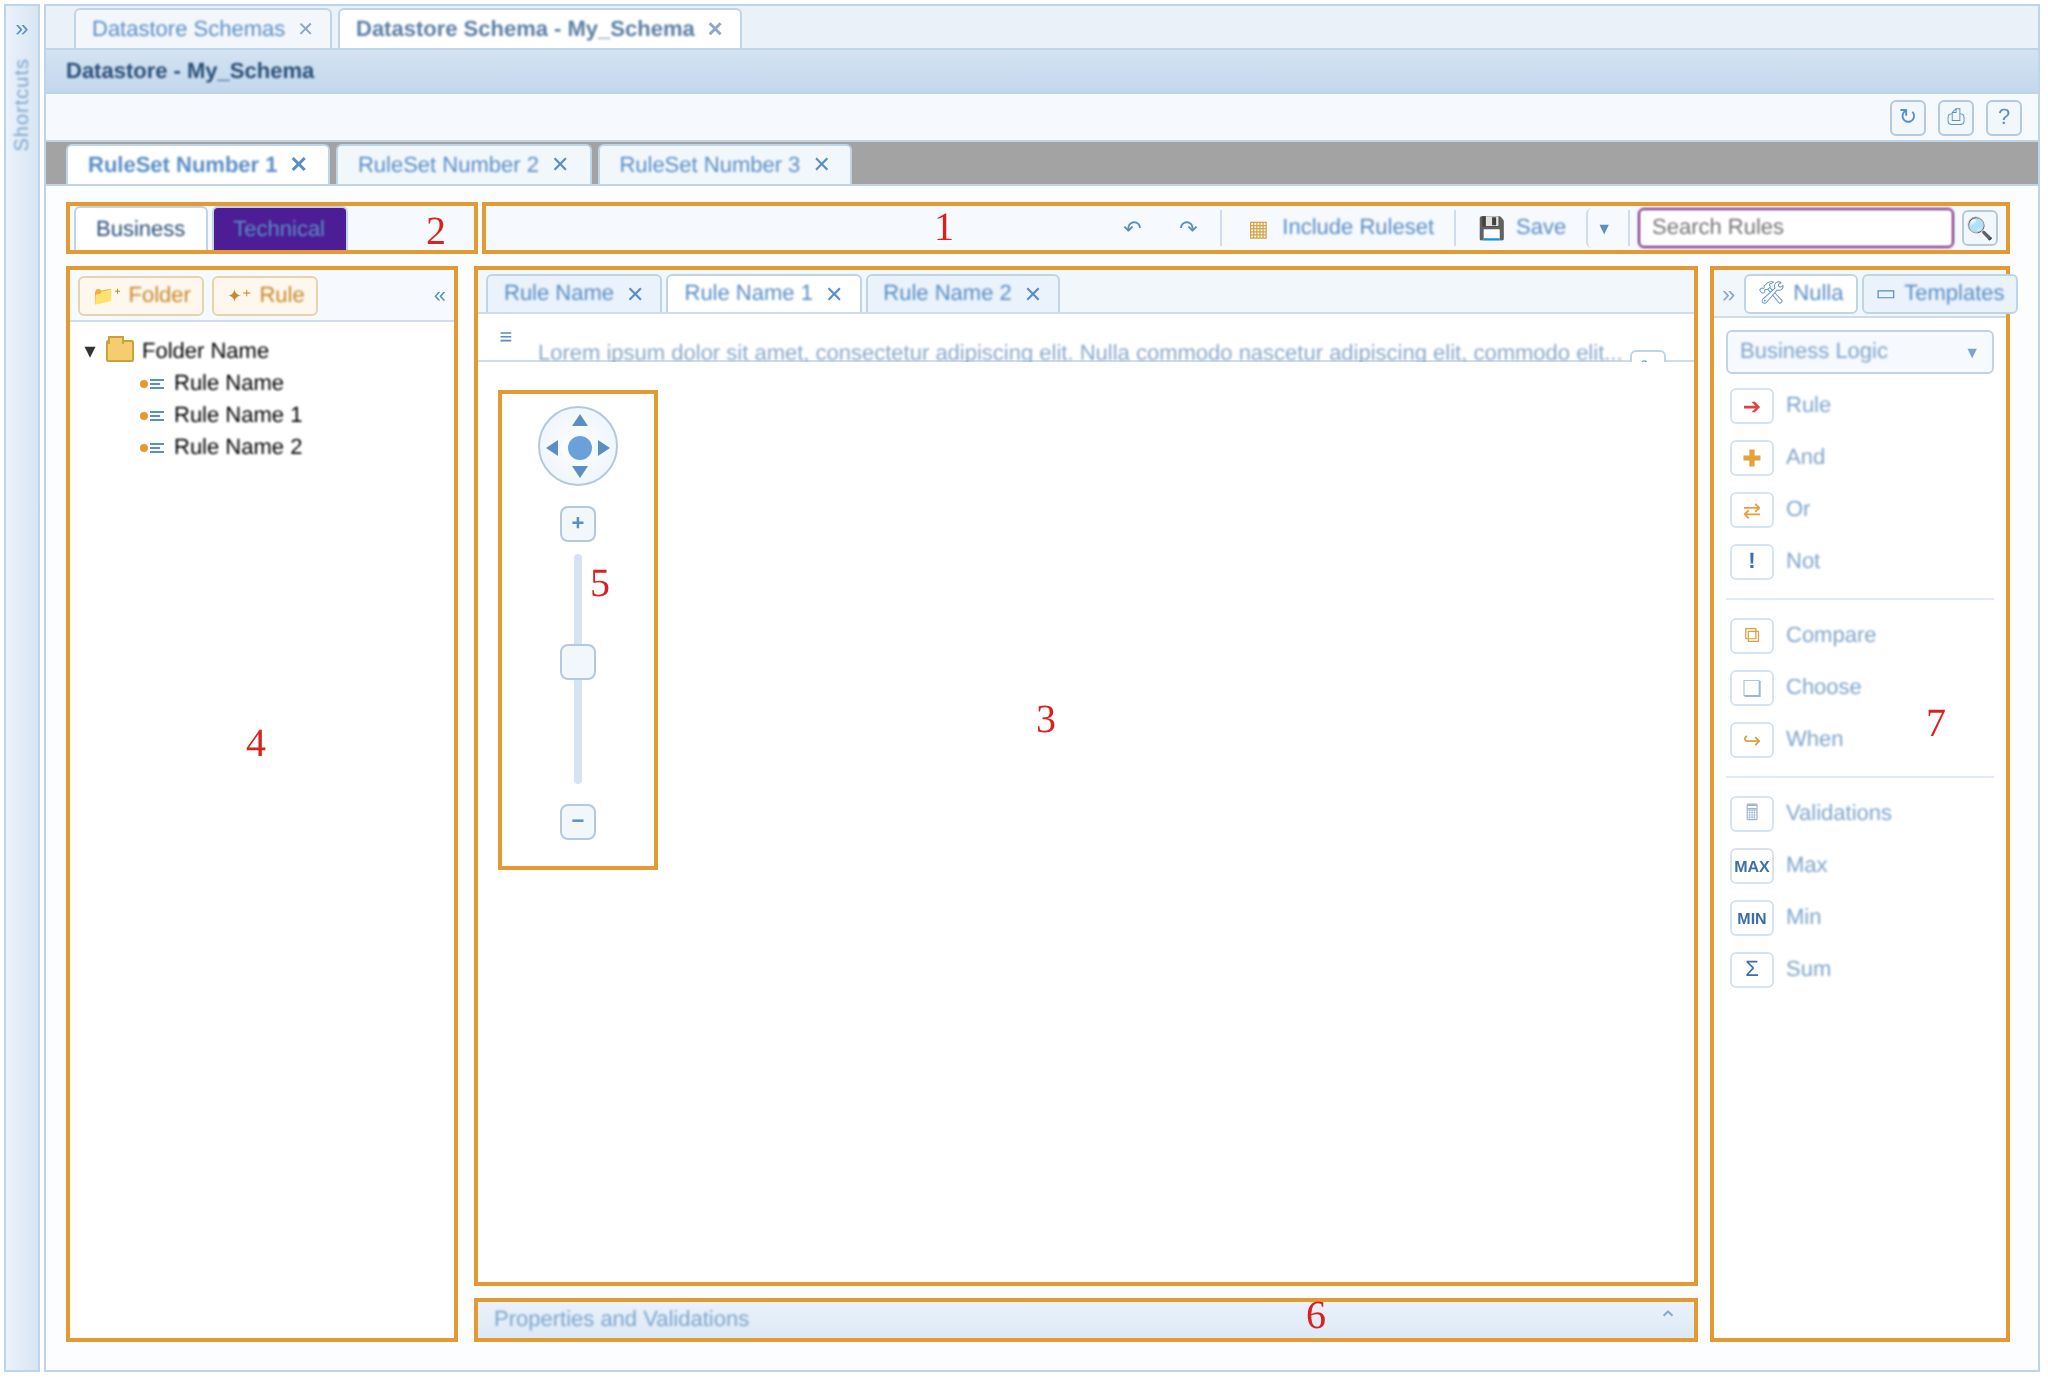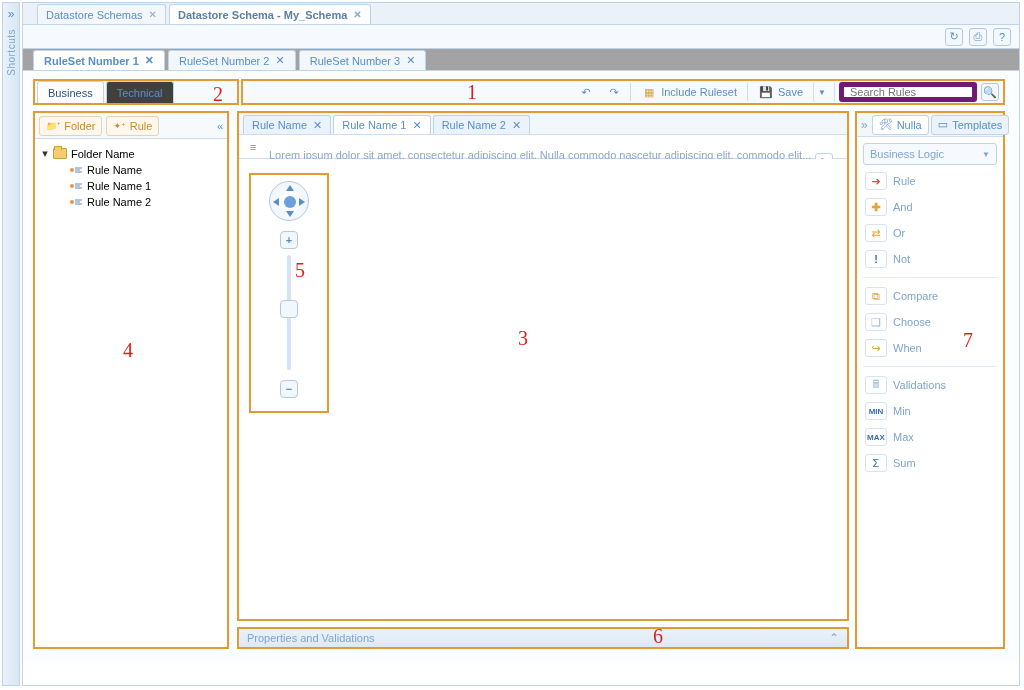--- a/index.html
+++ b/index.html
@@ -33,25 +33,25 @@
   
   .main { position:relative; height: calc(100% - 22px - 22px - 24px - 22px); background:#fbfdff; padding:6px 10px 8px 10px; }
   
   
   .atb { position:absolute; left:218px; right:14px; top:8px; height:26px; display:flex; align-items:center; border:2px solid #e49a33; background:#f6f9fd; padding:0 4px; gap:4px;}
   .atb .spacer { flex:1; }
   .atb .btn { height:20px; display:flex; align-items:center; gap:4px; padding:0 6px; color:#5a8ec6; border-radius:3px; }
   .atb .btn.icon-only { padding:0 4px; }
   .atb .sep { width:1px; height:18px; background:#cfdced; }
   .atb .ic { width:16px; height:16px; display:inline-flex; align-items:center; justify-content:center; }
-  .atb input.search { width:138px; height:20px; border:5px solid #701a75; border-radius:3px; padding:0 6px; color:#999; }
+  .atb input.search { width:158px; height:20px; border:1px solid #701a75; border-radius:3px; padding:0 6px; color:#999; }
   
   
   .vsw { position:absolute; left:10px; top:8px; height:26px; width:206px; border:2px solid #e49a33; display:flex; align-items:flex-end; background:#f6f9fd; }
-  .vtab { height:22px; padding:0 10px; display:flex; align-items:center; color:#5a8ec6; border:1px solid #c0d4e8; border-bottom:none; border-radius:3px 3px 0 0; margin-left:2px; background:#404040;}
+  .vtab { height:22px; padding:0 10px; display:flex; align-items:center; color:#5a8ec6; border:1px solid #c0d4e8; border-bottom:none; border-radius:3px 3px 0 0; margin-left:2px; background:#4c1d95;}
   .vtab.active { background:#fff; color:#2a4f78; }
   
   
   .ann { position:absolute; color:#d9221e; font-size:20px; font-family: Georgia, serif; }
   
   
   .left { position:absolute; left:10px; top:40px; width:196px; bottom:14px; border:2px solid #e49a33; background:#fff; }
   .left .ltb { height:26px; border-bottom:1px solid #cfdced; display:flex; align-items:center; gap:4px; padding:0 4px; background:#f6f9fd; justify-content:space-between;}
   .left .ltb .grp { display:flex; gap:4px;}
   .lbtn { height:20px; padding:0 6px; display:flex; align-items:center; gap:4px; color:#c78a2e; border:1px solid #e6d3b0; border-radius:3px; background:#fdf7ed;}
@@ -119,20 +119,23 @@
     <div class="dtab">
       <span class="blur">Datastore Schemas</span>
       <span class="x">✕</span>
     </div>
     <div class="dtab active">
       <span class="blur">Datastore Schema - My_Schema</span>
       <span class="x">✕</span>
     </div>
   </div>
 
+  <div class="hdr">
+    <span class="blur">Datastore - My_Schema</span>
+  </div>
 
   <div class="tbar">
     <div class="icbtn">
         <span>↻</span>
       </div>
     <div class="icbtn">
         <span>⎙</span>
       </div>
     <div class="icbtn">
         <span>?</span>
@@ -328,26 +331,26 @@
         <div class="ritem">
             <span class="ricx" style="color:#d6a346;">↪</span>
             <span class="blur">When</span>
           </div>
         <div class="rhr"></div>
         <div class="ritem">
             <span class="ricx" style="color:#9fb8d1;">🖩</span>
             <span class="blur">Validations</span>
           </div>
         <div class="ritem">
+            <span class="ricx" style="color:#3b6fa9;font-size:8px;font-weight:bold;">MAX</span>
+            <span class="blur">Max</span>
+          </div>
+        <div class="ritem">
             <span class="ricx" style="color:#3b6fa9;font-size:8px;font-weight:bold;">MIN</span>
             <span class="blur">Min</span>
-          </div>
-        <div class="ritem">
-            <span class="ricx" style="color:#3b6fa9;font-size:8px;font-weight:bold;">MAX</span>
-            <span class="blur">Max</span>
           </div>
         <div class="ritem">
             <span class="ricx" style="color:#3b6fa9;">Σ</span>
             <span class="blur">Sum</span>
           </div>
       </div>
     </div>
 
     <div class="props">
       <span class="blur">Properties and Validations</span>

